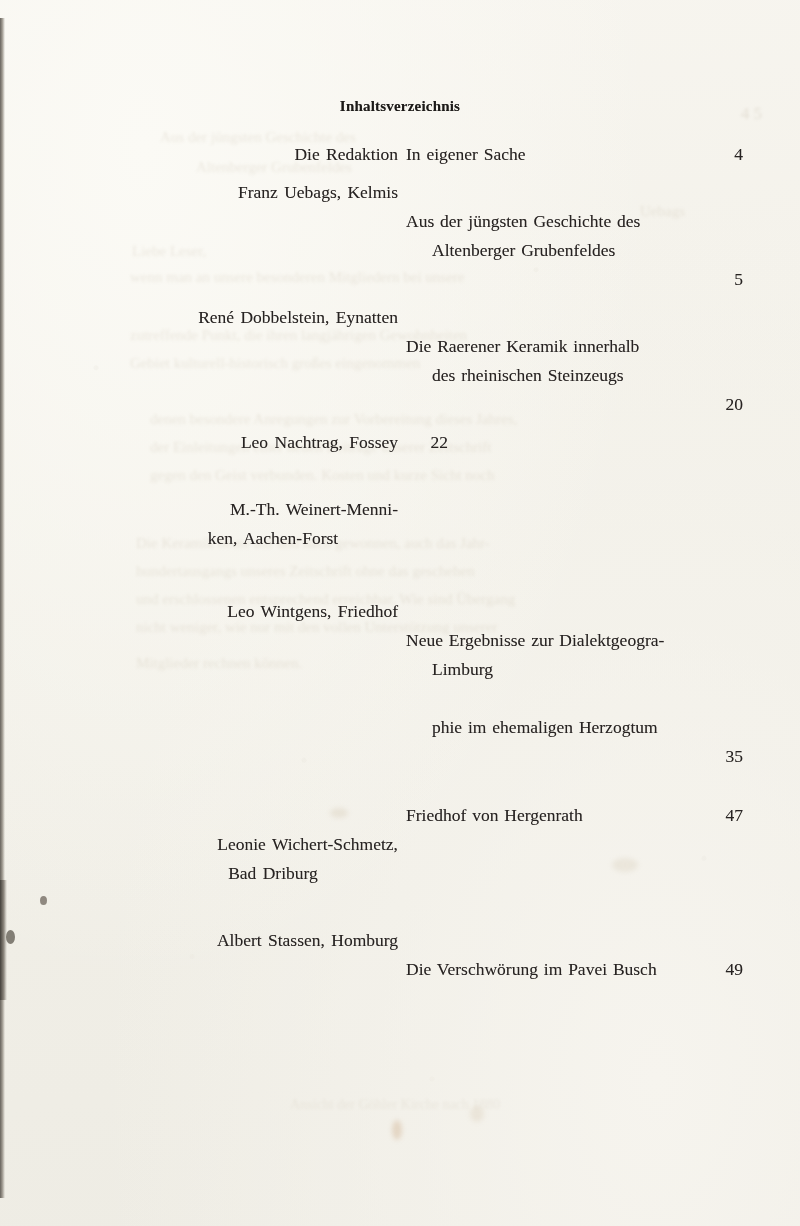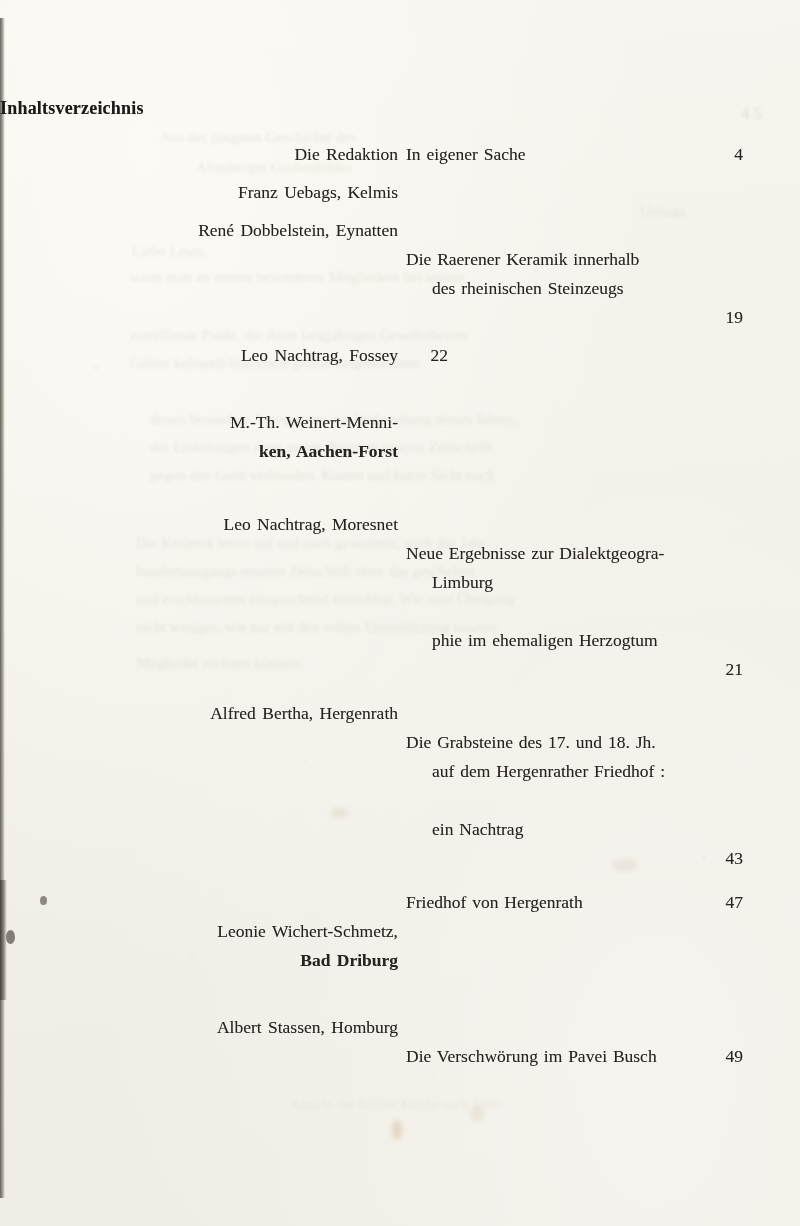--- a/index.html
+++ b/index.html
@@ -94,22 +94,23 @@
   .content {
     position: absolute;
     inset: 0;
     color: #232020;
   }
 
   .doc-title {
     position: absolute;
     top: 98px;
     left: 0; right: 0;
+    text-align: center;
     font-weight: bold;
-    font-size: 18px;
+    font-size: 15px;
     letter-spacing: .2px;
     color: #1c1a18;
     text-shadow: 0 0 .6px rgba(40,35,30,.45);
   }
 
   .toc {
     position: absolute;
     top: 140px;
     left: 118px;
     width: 625px;
@@ -154,23 +155,22 @@
     align-self: flex-end;
   }
   .entry .title .cont {
     display: block;
     padding-left: 26px;
   }
   .entry .title .cont.deep   { padding-left: 78px; }
 
   .entry .author .cont {
     display: block;
-    text-align: right;
+    text-align: center;
     padding-left: 30px;
-    font-weight: bold;
   }
 
   .gap-sm { height: 9px; }
   .gap-md { height: 15px; }
 </style>
 </head>
 <body>
 
 <div class="page">
 
@@ -247,31 +247,38 @@
         <div class="author">Die  Redaktion</div>
         <div class="body">
           <div class="title">In  eigener  Sache</div>
           <div class="pageno">4</div>
         </div>
       </div>
       <div class="gap-sm"></div>
 
       <div class="entry">
         <div class="author">Franz  Uebags,  Kelmis</div>
+        <div class="body">
+          <div class="title">
+            <span>Aus  der  jüngsten  Geschichte  des</span>
+            <span class="cont">Altenberger  Grubenfeldes</span>
+          </div>
+          <div class="pageno">5</div>
+        </div>
       </div>
       <div class="gap-sm"></div>
 
       <div class="entry">
         <div class="author">René  Dobbelstein,  Eynatten</div>
         <div class="body">
           <div class="title">
             <span>Die  Raerener  Keramik  innerhalb</span>
             <span class="cont">des  rheinischen  Steinzeugs</span>
           </div>
-          <div class="pageno">19</div>
+          <div class="pageno">20</div>
         </div>
       </div>
       <div class="gap-sm"></div>
 
       <div class="entry">
         <div class="author">Leo  Nachtrag,  Fossey</div>
         <div class="body">
           <div class="pageno">22</div>
         </div>
       </div>
@@ -279,43 +286,32 @@
 
       <div class="entry">
         <div class="author">
           <span>M.-Th.  Weinert-Menni-</span>
           <span class="cont">ken,  Aachen-Forst</span>
         </div>
       </div>
       <div class="gap-md"></div>
 
       <div class="entry">
-        <div class="author">Leo  Nachtrag,  Moresnet</div>
+        <div class="author">Leo  Wintgens,  Friedhof</div>
         <div class="body">
           <div class="title">
             <span>Neue  Ergebnisse  zur  Dialektgeogra-</span>
             <span class="cont">Limburg</span>
             <span class="cont">phie  im  ehemaligen  Herzogtum</span>
           </div>
-          <div class="pageno">21</div>
+          <div class="pageno">35</div>
         </div>
       </div>
       <div class="gap-md"></div>
 
-      <div class="entry">
-        <div class="author">Alfred  Bertha,  Hergenrath</div>
-        <div class="body">
-          <div class="title">
-            <span>Die  Grabsteine  des  17.  und  18.  Jh.</span>
-            <span class="cont">auf  dem  Hergenrather  Friedhof :</span>
-            <span class="cont">ein  Nachtrag</span>
-          </div>
-          <div class="pageno">43</div>
-        </div>
-      </div>
       <div class="gap-md"></div>
 
       <div class="entry">
         <div class="author">
           <span>Leonie  Wichert-Schmetz,</span>
           <span class="cont">Bad  Driburg</span>
         </div>
         <div class="body">
           <div class="title">Friedhof  von  Hergenrath</div>
           <div class="pageno" style="align-self:flex-start;">47</div>

